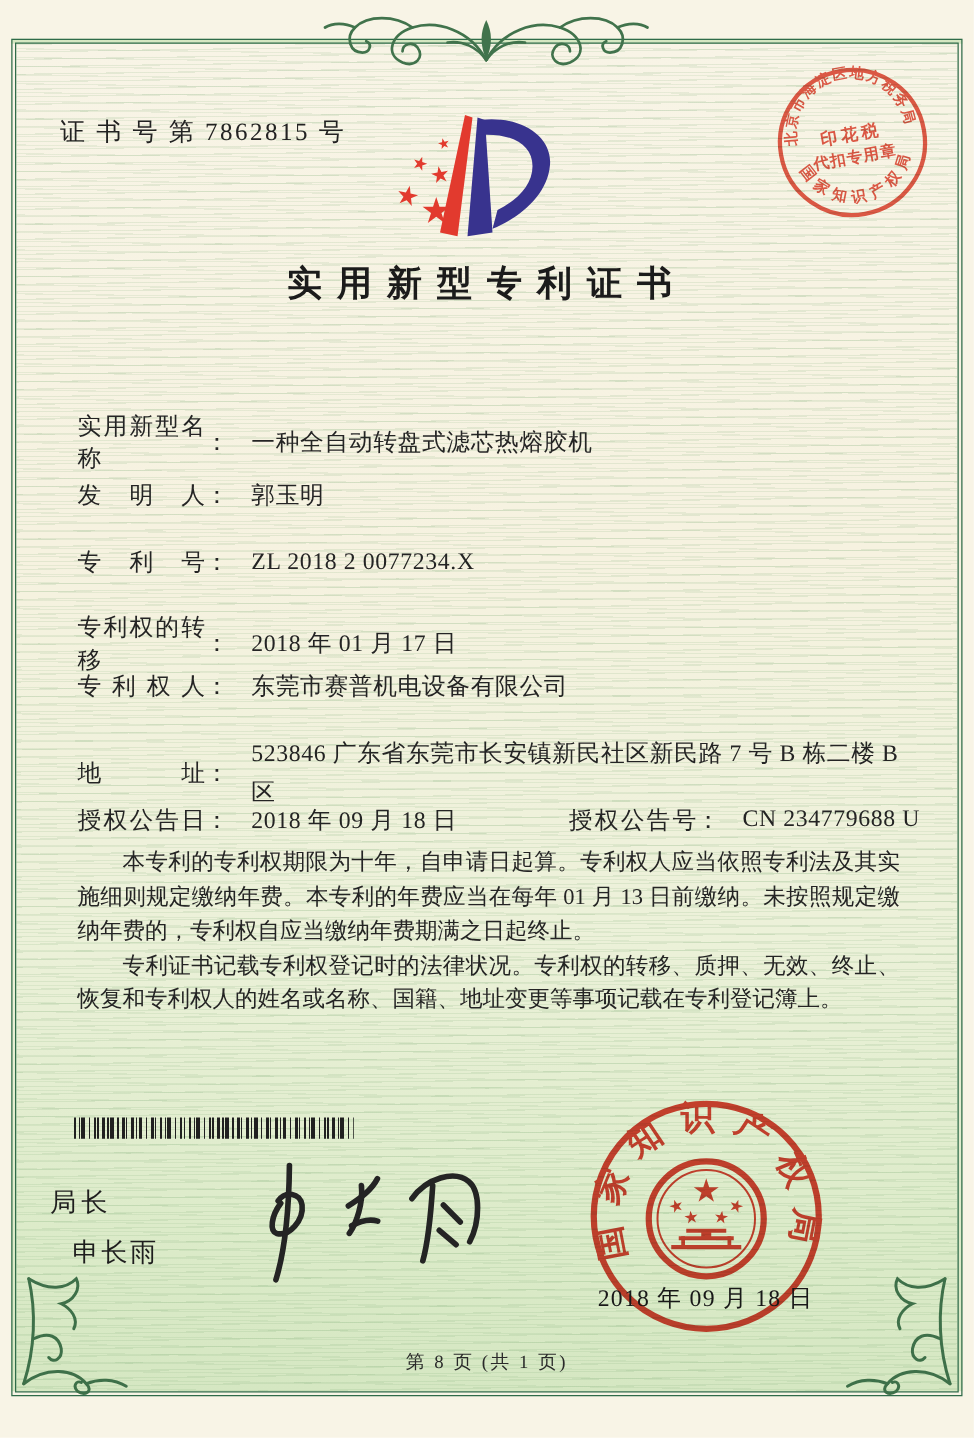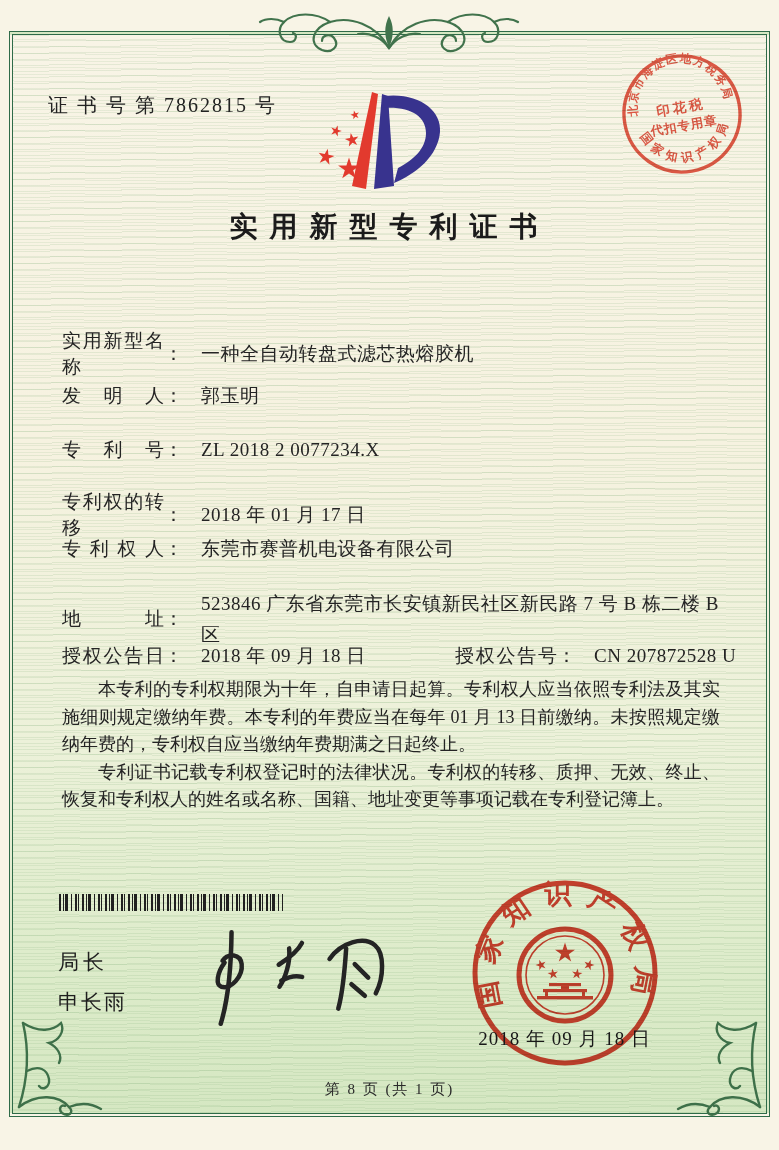--- a/index.html
+++ b/index.html
@@ -43,21 +43,21 @@
   .body-text{
     position:absolute;left:62px;top:676px;width:658px;
     font-size:18px;line-height:27.5px;color:#242424;text-align:justify;
   }
   .body-text p{margin:0;text-indent:2em;}
   .barcode{
     position:absolute;left:59px;top:894px;width:224px;height:17px;z-index:2;
     background:
       repeating-linear-gradient(90deg,#202020 0 2px,transparent 2px 4px,#202020 4px 5px,transparent 5px 6px,#202020 6px 9px,transparent 9px 12px,#202020 12px 13px,transparent 13px 16px,#202020 16px 18px,transparent 18px 19px,#202020 19px 20px,transparent 20px 23px);
   }
-  .officer-title{position:absolute;left:58px;top:948px;font-size:21px;letter-spacing:4px;color:#1e1e1e;z-index:2;}
+  .officer-title{position:absolute;left:40px;top:948px;font-size:21px;letter-spacing:4px;color:#1e1e1e;z-index:2;}
   .officer-name{position:absolute;left:58px;top:988px;font-size:21px;letter-spacing:2px;color:#1e1e1e;z-index:2;}
   .signature{position:absolute;left:195px;top:918px;z-index:2;transform:rotate(-2deg);}
   .signature path{fill:none;stroke:#242424;stroke-width:4.5;stroke-linecap:round;stroke-linejoin:round;}
   .seal{position:absolute;left:471px;top:879px;z-index:2;mix-blend-mode:multiply;opacity:.95;}
   .seal-date{
     position:absolute;left:462px;top:1026px;width:205px;text-align:center;z-index:3;
     font-size:19px;letter-spacing:1px;color:#181818;
   }
   .taxstamp{position:absolute;left:618px;top:50px;z-index:2;transform:rotate(-10deg);mix-blend-mode:multiply;opacity:.9;}
   .footer{position:absolute;left:0;right:0;top:1080px;text-align:center;font-size:15px;letter-spacing:2px;color:#2a2a2a;}
@@ -166,21 +166,21 @@
       <span class="val">523846 广东省东莞市长安镇新民社区新民路 7 号 B 栋二楼 B 区</span>
   </div>
   <div class="row r7">
     <span class="lbl">授权公告日</span>
       <span class="colon">：</span>
       <span class="val">2018 年 09 月 18 日</span>
   </div>
   <div class="row r8">
     <span class="lbl">授权公告号</span>
       <span class="colon">：</span>
-      <span class="val">CN 207872528 U</span>
+      <span class="val">CN 234779688 U</span>
   </div>
 
   <div class="body-text">
     <p>本专利的专利权期限为十年，自申请日起算。专利权人应当依照专利法及其实施细则规定缴纳年费。本专利的年费应当在每年 01 月 13 日前缴纳。未按照规定缴纳年费的，专利权自应当缴纳年费期满之日起终止。</p>
     <p>专利证书记载专利权登记时的法律状况。专利权的转移、质押、无效、终止、恢复和专利权人的姓名或名称、国籍、地址变更等事项记载在专利登记簿上。</p>
   </div>
 
   <div class="barcode"></div>
 
   <div class="officer-title">局长</div>

